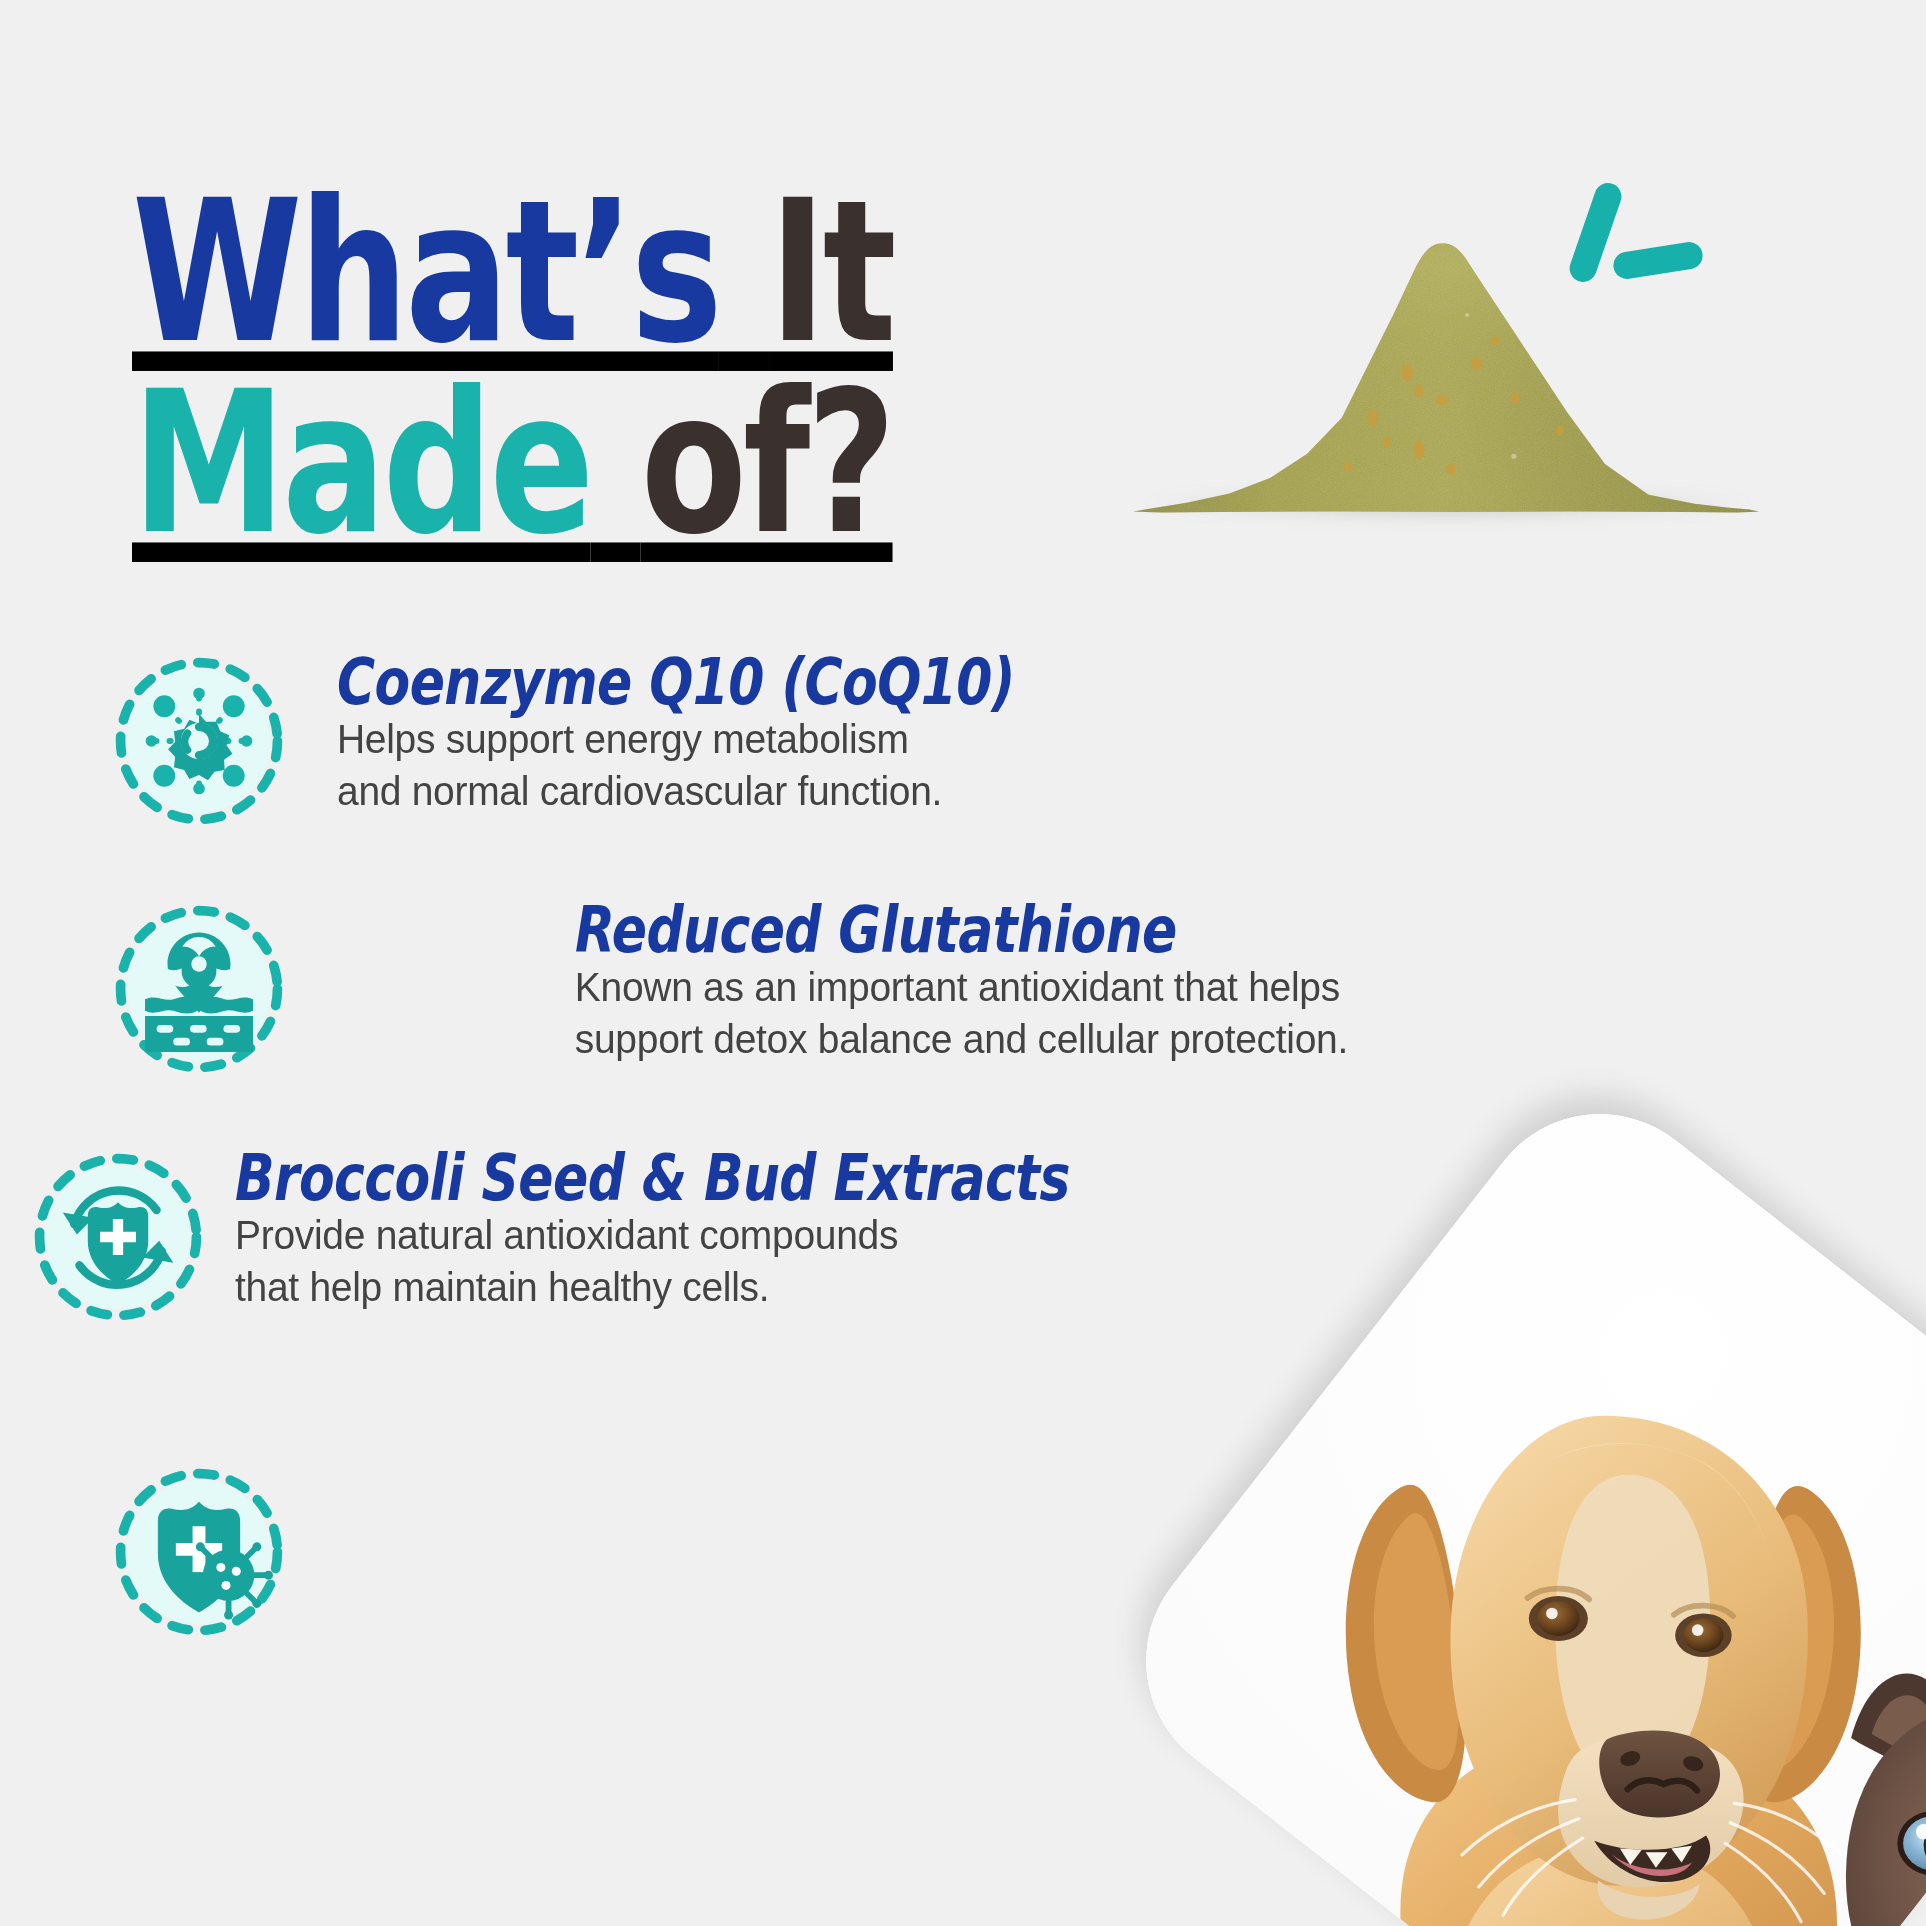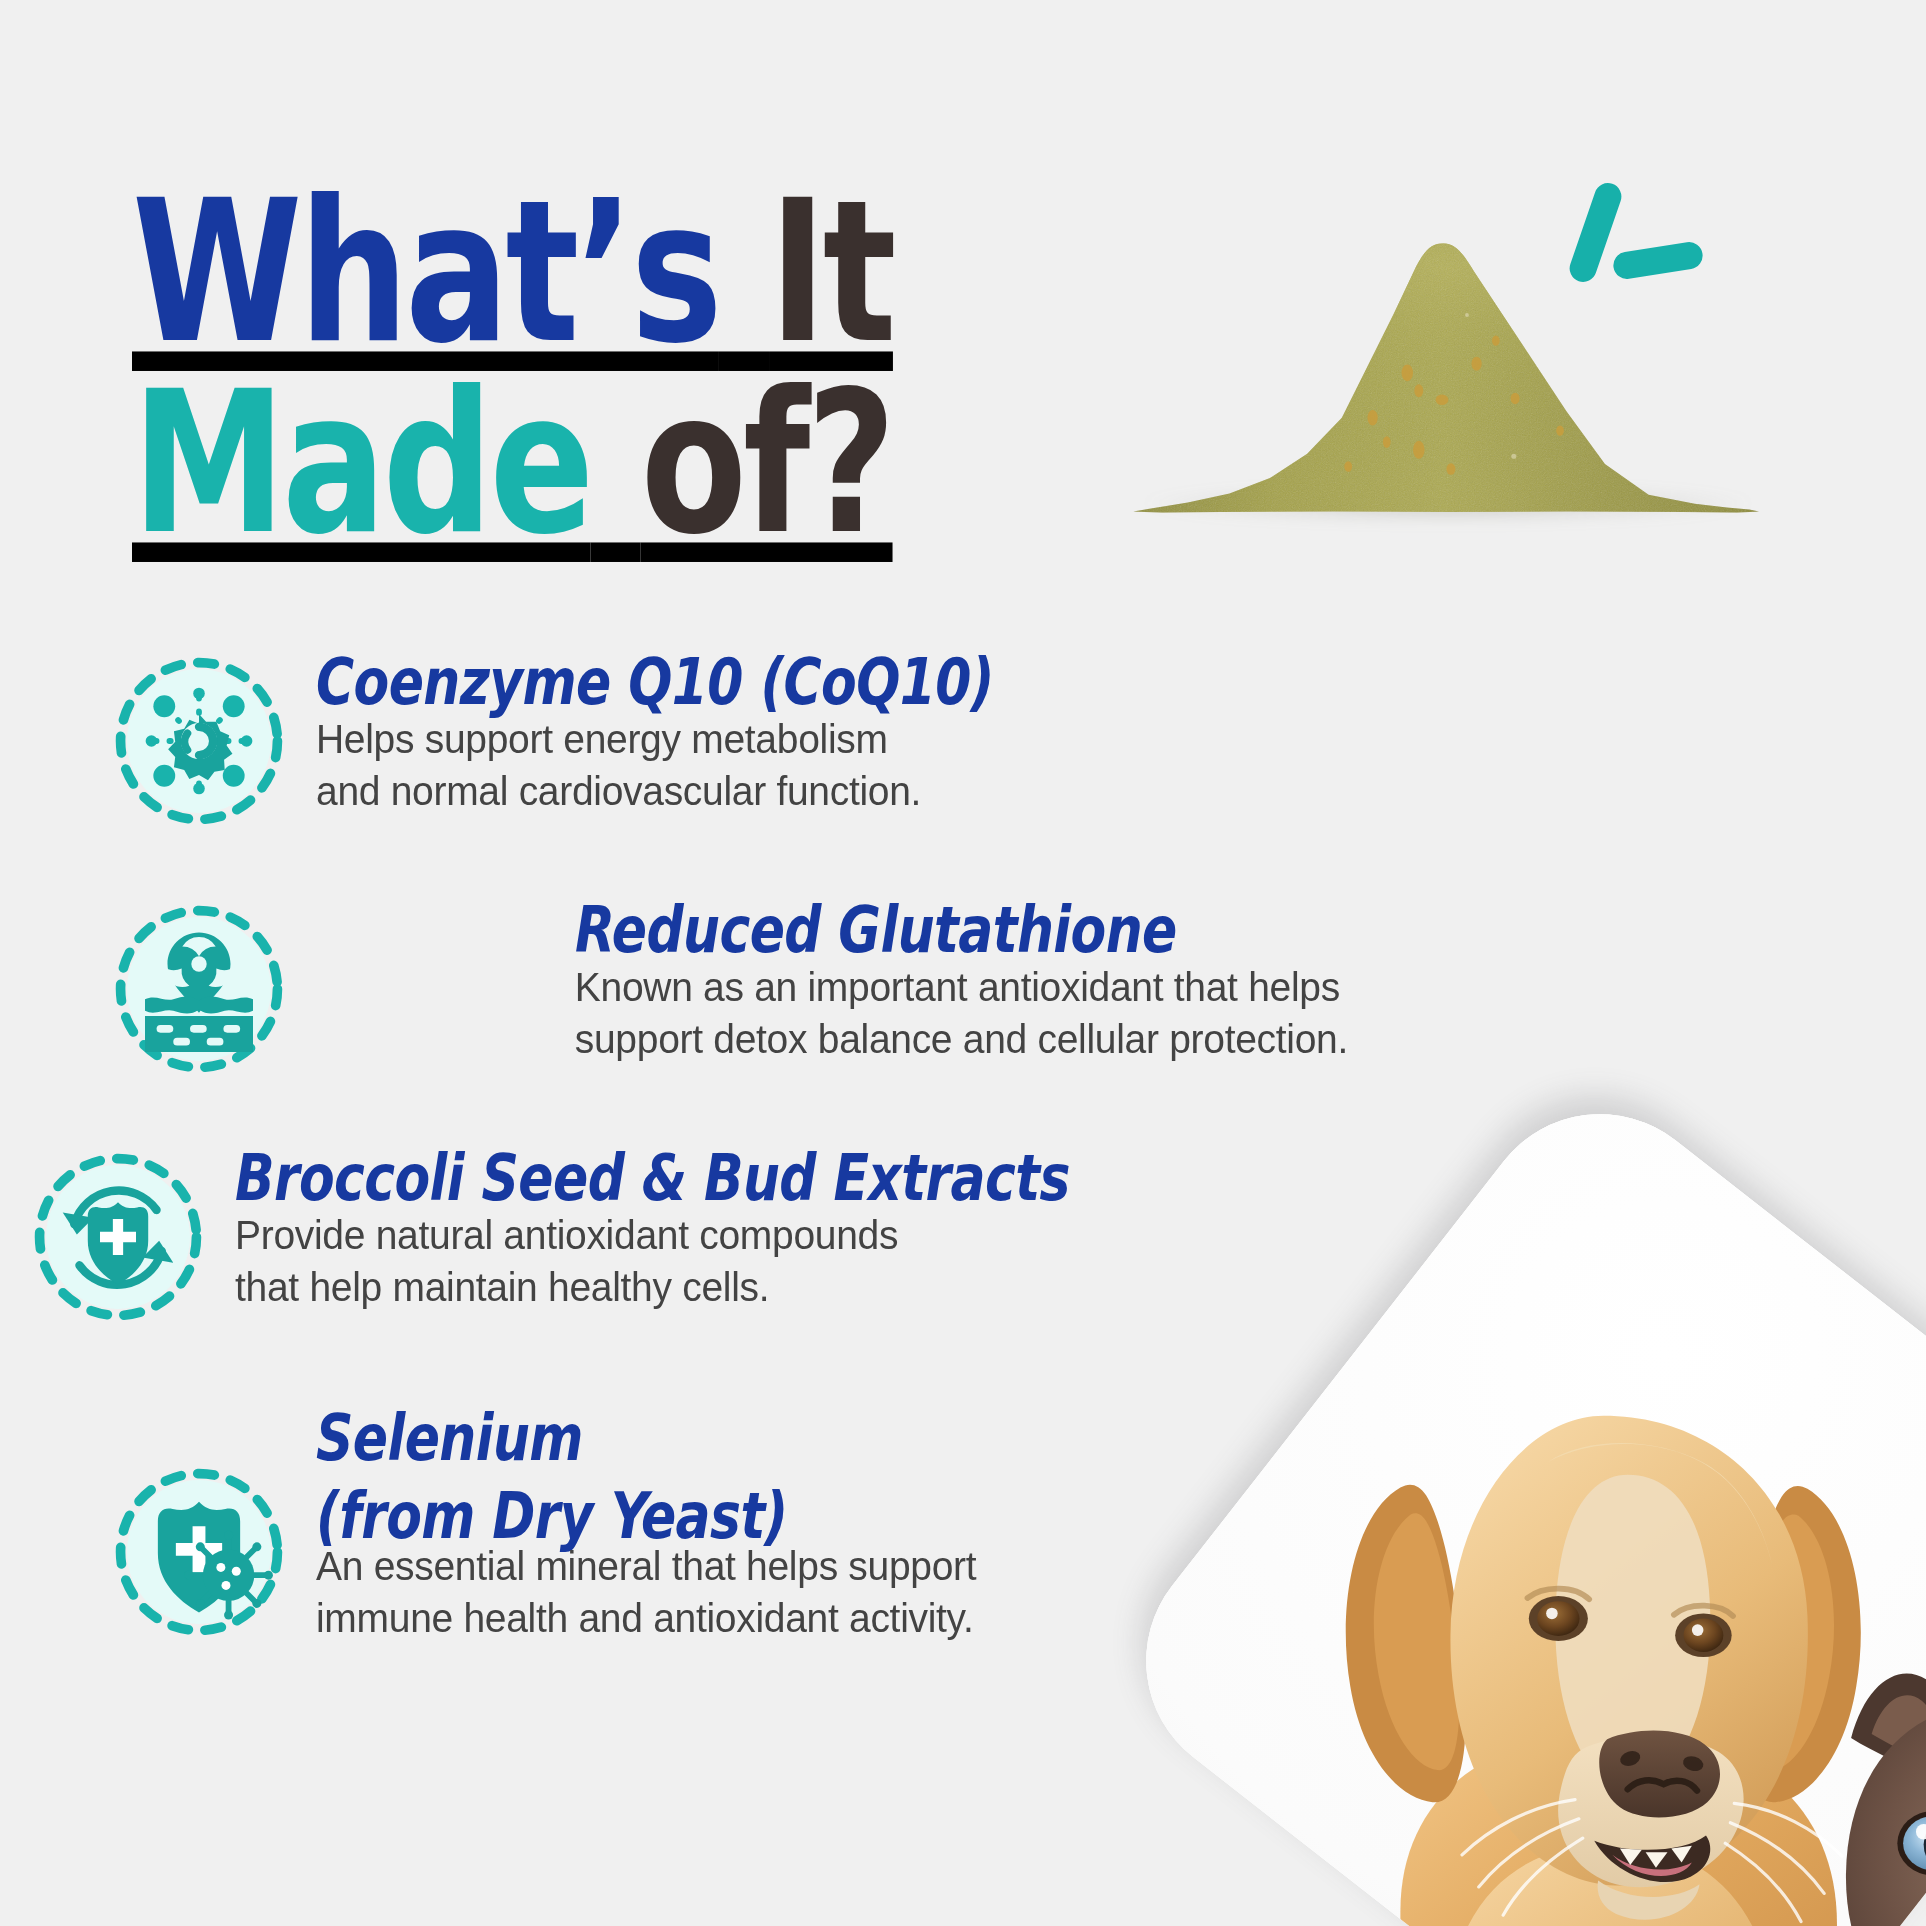--- a/index.html
+++ b/index.html
@@ -150,21 +150,21 @@
     font-size:39px;
     line-height:1.26;
     font-weight:400;
     letter-spacing:-0.3px;
     transform:scaleY(1.06);
     transform-origin:left top;
   }
   .ing-desc span{ display:block; white-space:nowrap; }
 
   
-  #row-1{ margin-bottom:59px; }
+  #row-1{ margin-bottom:59px;gap:21px; }
   #row-2{ margin-bottom:59px;justify-content:space-between; }
   #row-3{ margin-bottom:71px;padding-left:28px; }
   #row-4 .ing-icon{ margin-top:64px; }
 </style>
 </head>
 <body>
 
 <div id="title-block">
   <div class="title-line l1"><span class="tw-blue">What’s</span> <span class="tw-dark">It</span></div>
   <div class="title-line l2"><span class="tw-teal">Made</span> <span class="tw-dark">of?</span></div>
@@ -517,26 +517,16 @@
           </g>
           <circle cx="186" cy="176" r="40" fill="#19a39d"></circle>
           <g fill="#ffffff">
             <circle cx="174" cy="164" r="7"></circle>
             <circle cx="198" cy="170" r="7"></circle>
             <circle cx="182" cy="192" r="7"></circle>
           </g>
         </g>
       </svg>
     </div>
-    <div class="ing-text">
-      <div class="ing-title two-line">
-        <span class="tline">Selenium</span>
-        <span class="tline">(from Dry Yeast)</span>
-      </div>
-      <div class="ing-desc">
-        <span>An essential mineral that helps support</span>
-        <span>immune health and antioxidant activity.</span>
-      </div>
-    </div>
   </div>
 
 </div>
 
 
 </body></html>

